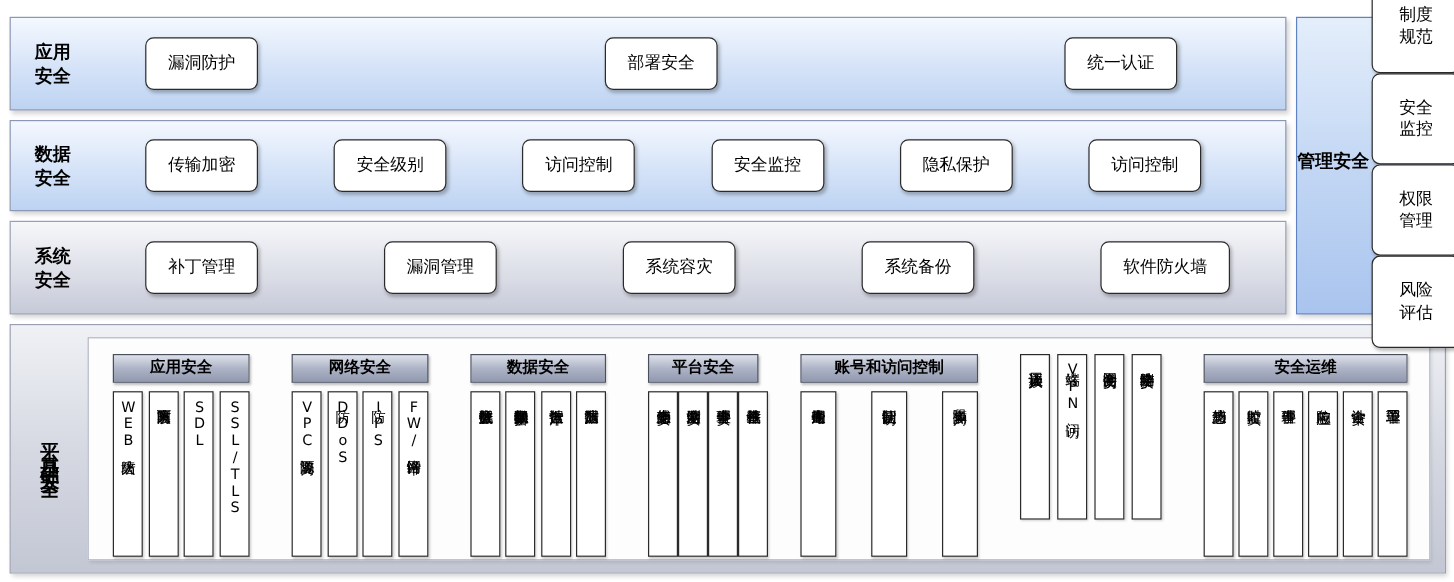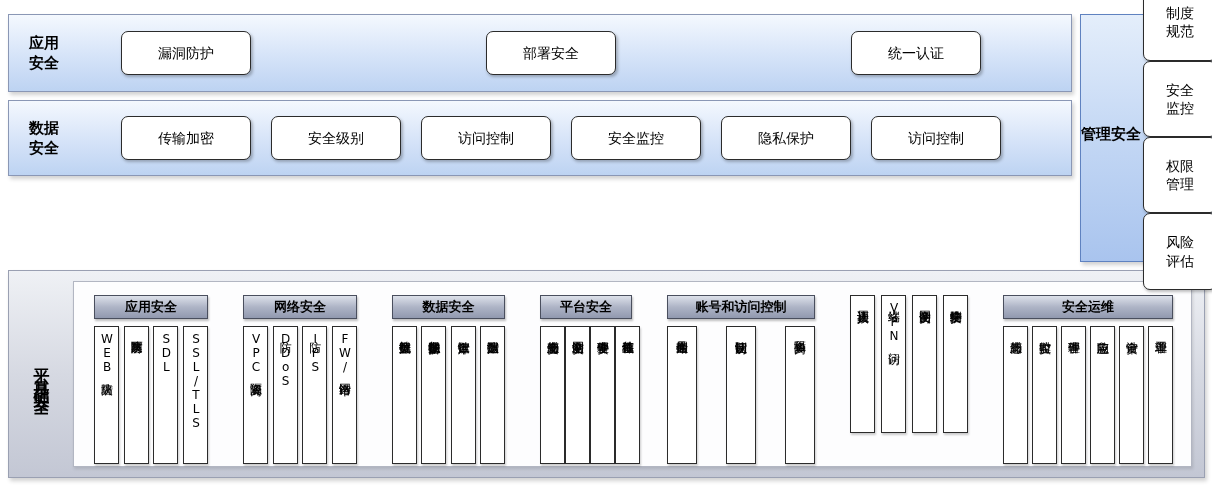--- a/index.html
+++ b/index.html
@@ -12,21 +12,21 @@
           border:1px solid #8a97b5; box-shadow:2px 3px 4px rgba(0,0,0,.18); }
   .band-app    { top:14px;  height:78px; background:linear-gradient(180deg,#f4f8fe 0%,#d5e3f8 55%,#bdd3f2 100%); }
   .band-data   { top:100px; height:76px; background:linear-gradient(180deg,#f4f8fe 0%,#d5e3f8 55%,#bdd3f2 100%); }
   .band-system { top:184px; height:78px; background:linear-gradient(180deg,#f6f7fa 0%,#dddfe8 55%,#c6cad8 100%); border-color:#9aa0b2; }
   .band-label { flex:0 0 112px; padding-left:20px; font-size:15px; font-weight:bold; }
   .band-label span { display:block; width:2.3em; line-height:1.35; }
   .band-items { flex:1; display:flex; justify-content:space-between; align-items:center; }
   .items-app  { margin-right:90px; }
   .items-data { margin-right:70px; }
   .items-sys  { margin-right:46px; }
-  .hbox { height:44px; line-height:42px; padding:0 36px; background:#fff; border:1px solid #2b2b2b;
+  .hbox { height:44px; line-height:42px; padding:0 18px; background:#fff; border:1px solid #2b2b2b;
           border-radius:7px; font-size:14px; white-space:nowrap; box-shadow:1.5px 2px 3px rgba(0,0,0,.25); }
 
   
   .platform { position:absolute; left:8px; top:270px; width:1197px; height:208px; display:flex;
               background:linear-gradient(180deg,#eff1f5 0%,#d6d9e2 50%,#c3c7d4 100%);
               border:1px solid #9aa0b2; box-shadow:2px 3px 4px rgba(0,0,0,.18); }
   .platform-label { flex:0 0 64px; display:flex; align-items:center; justify-content:center; }
   .platform-label span { writing-mode:vertical-lr; text-orientation:upright; font-size:16px; font-weight:bold; letter-spacing:6px; }
   .platform-panel { flex:1; margin:10px 12px 10px 0; background:#fdfdfe; border:1px solid #b2b6c2;
                     box-shadow:1px 2px 3px rgba(0,0,0,.12); display:flex; justify-content:space-between;
@@ -77,20 +77,32 @@
     <div class="band-items items-data">
         <div class="hbox">传输加密</div>
         <div class="hbox">安全级别</div>
         <div class="hbox">访问控制</div>
         <div class="hbox">安全监控</div>
         <div class="hbox">隐私保护</div>
         <div class="hbox">访问控制</div>
       </div>
   </section>
 
+  <section class="band band-system">
+    <div class="band-label">
+      <span>系统安全</span>
+    </div>
+    <div class="band-items items-sys">
+        <div class="hbox">补丁管理</div>
+        <div class="hbox">漏洞管理</div>
+        <div class="hbox">系统容灾</div>
+        <div class="hbox">系统备份</div>
+        <div class="hbox">软件防火墙</div>
+      </div>
+  </section>
 
   <section class="platform">
     <div class="platform-label">
       <span>平台基础安全</span>
     </div>
     <div class="platform-panel">
         <div class="group">
           <div class="group-header">应用安全</div>
           <div class="group-items">
             <div class="vbox">WEB防火墙</div>

